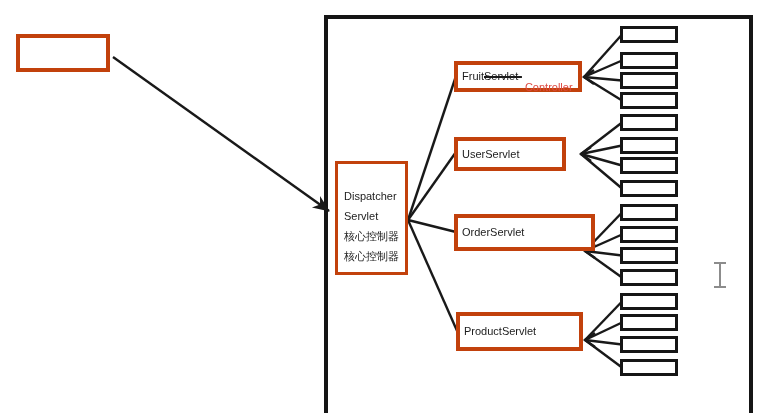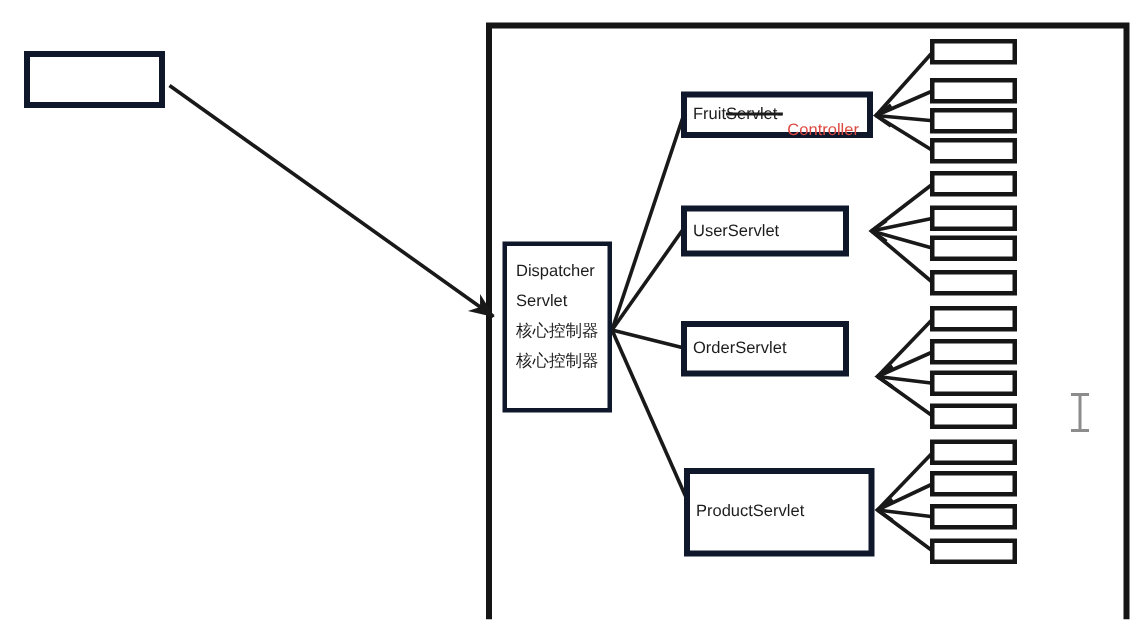--- a/index.html
+++ b/index.html
@@ -8,34 +8,34 @@
     font-family:"Liberation Sans","DejaVu Sans",sans-serif;color:#1c1c1c;
   }
   .stage *{box-sizing:border-box;}
   .frame{
     position:absolute;left:324px;top:15px;width:429px;height:404px;
     border:4px solid #151515;background:transparent;
   }
   #wires{position:absolute;left:0;top:0;z-index:2;}
   .conn{stroke:#191919;stroke-width:2.4px;fill:none;}
   .box{
-    position:absolute;background:#ffffff;border:4px solid #0f172a;z-index:3;
+    position:absolute;background:#ffffff;border:4px solid #c2410c;z-index:3;
     font-size:11px;line-height:13px;
   }
   .source{left:16px;top:34px;width:94px;height:38px;}
   .dispatcher{
     left:335px;top:161px;width:73px;height:114px;border-width:3px;
-    padding:7px 0 0 6px;
+    padding:22px 0 0 6px;
   }
   .dispatcher div{line-height:20px;white-space:nowrap;}
   .servlet{display:flex;align-items:center;padding-left:4px;white-space:nowrap;}
   .fruit{left:454px;top:61px;width:128px;height:31px;}
   .user{left:454px;top:137px;width:112px;height:34px;}
-  .order{left:454px;top:214px;width:112px;height:37px;}
-  .product{left:456px;top:312px;width:127px;height:59px;}
+  .order{left:454px;top:214px;width:141px;height:37px;}
+  .product{left:456px;top:312px;width:127px;height:39px;}
   .struck{text-decoration:line-through;text-decoration-thickness:1.5px;}
   .red{color:#dd4a41;margin-left:3px;margin-top:22px;}
   .small-box{
     position:absolute;left:620px;width:58px;height:17px;
     border:3px solid #161616;background:#ffffff;z-index:3;
   }
 </style>
 </head>
 <body>
 

